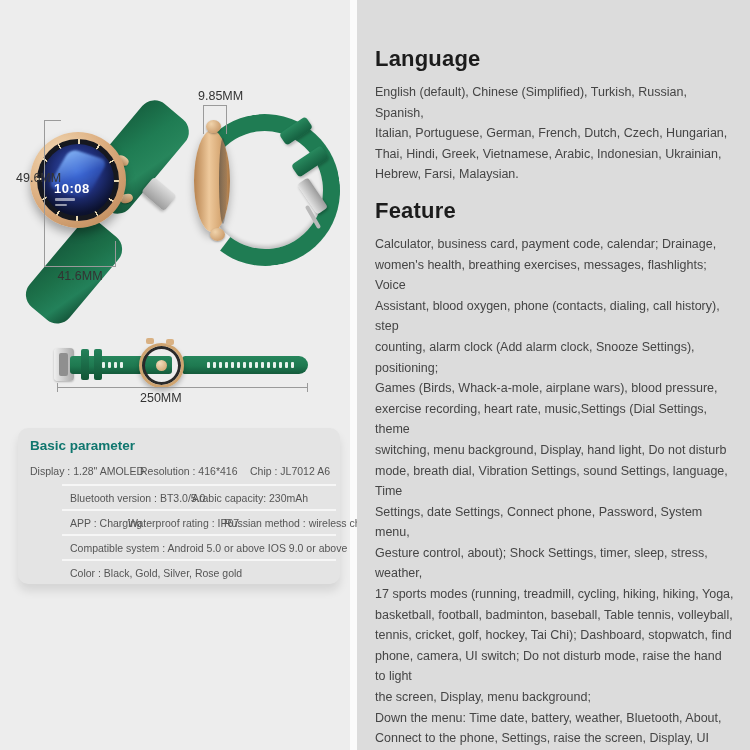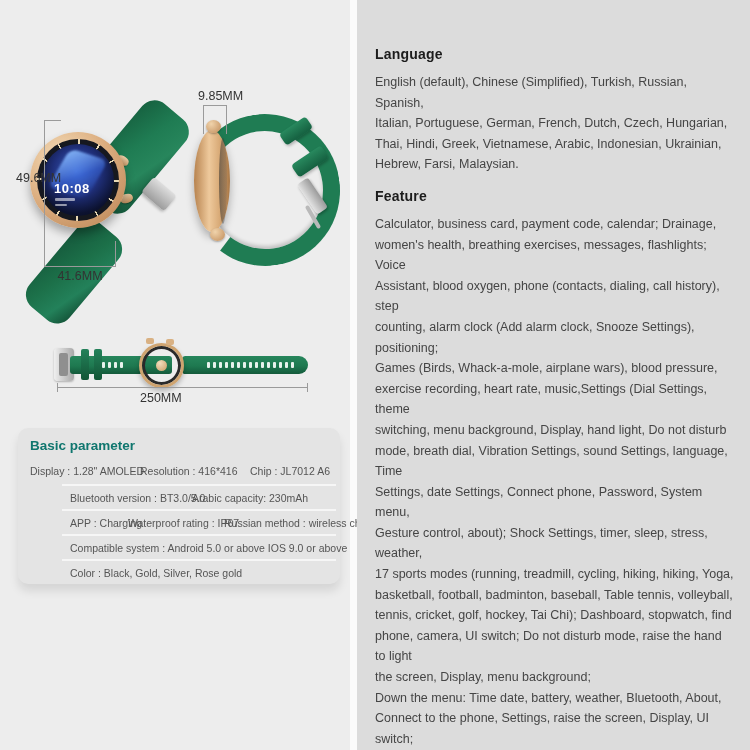--- a/index.html
+++ b/index.html
@@ -7,21 +7,21 @@
   body {
     position:relative; width:750px; height:750px; overflow:hidden;
     background:#fbfbfb; font-family:"Liberation Sans", sans-serif; color:#4a4a4a;
   }
   
   .panel-left  { position:absolute; left:0;   top:0; width:350px; height:750px; background:#ededed; }
   .panel-right { position:absolute; left:357px; top:0; width:393px; height:750px; background:#dcdcdc; }
 
   
   .col { padding:46px 16px 0 18px; }
-  h2.sect { font-size:14px; font-weight:bold; color:#1c1c1c; letter-spacing:.2px; }
+  h2.sect { font-size:22px; font-weight:bold; color:#1c1c1c; letter-spacing:.2px; }
   .para { white-space:pre-line; font-size:12.5px; line-height:20.6px; color:#454545; margin-top:10px; }
   .sect-feature { margin-top:13px; }
 
   
   .bp-card {
     position:absolute; left:18px; top:428px; width:322px; height:156px;
     background:#e4e4e4; border-radius:10px; box-shadow:0 7px 10px rgba(0,0,0,.10);
   }
   .bp-title { font-size:13.5px; font-weight:bold; color:#0f766e; padding:10px 0 6px 12px; }
   .bp-row { position:relative; height:25px; margin:0 4px; }

